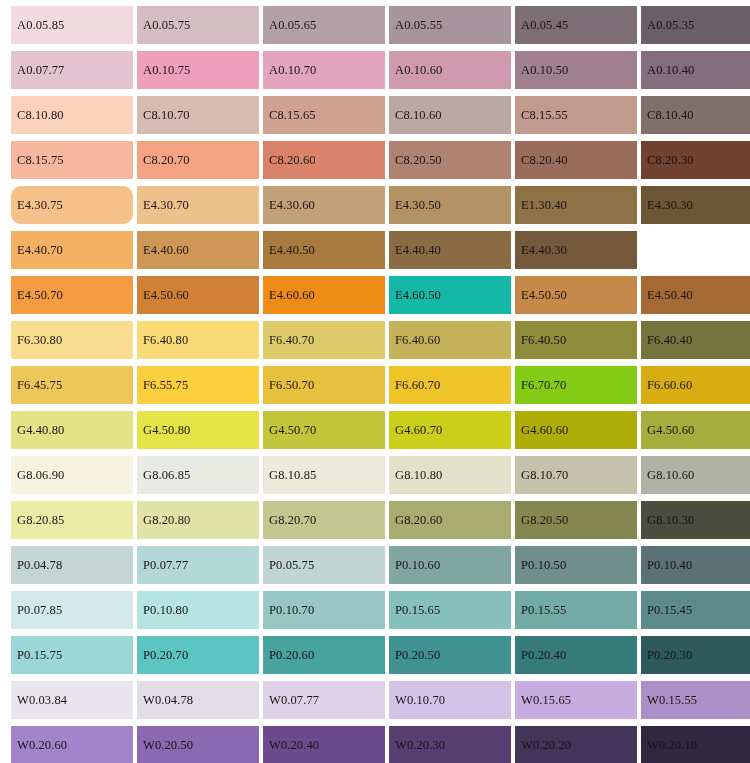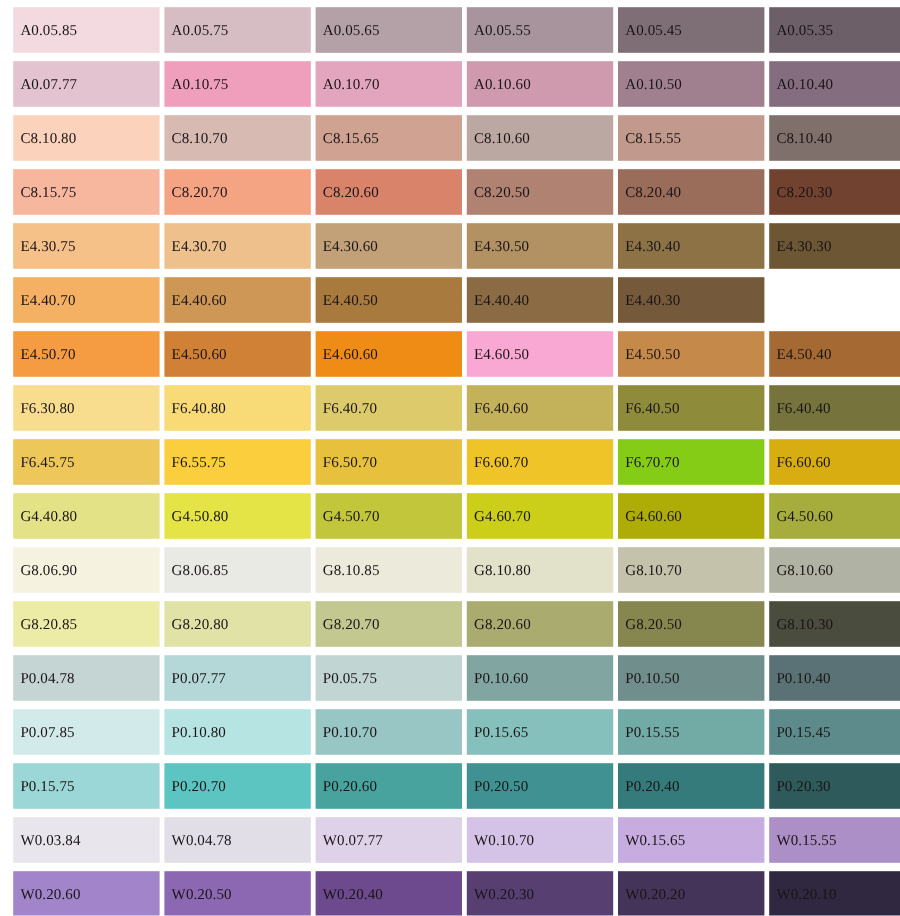--- a/index.html
+++ b/index.html
@@ -119,34 +119,34 @@
     </div>
     <div class="swatch" style="background: rgb(176, 130, 114);">
       <span class="swatch-label">C8.20.50</span>
     </div>
     <div class="swatch" style="background: rgb(154, 108, 90);">
       <span class="swatch-label">C8.20.40</span>
     </div>
     <div class="swatch" style="background: rgb(112, 66, 47);">
       <span class="swatch-label">C8.20.30</span>
     </div>
-    <div class="swatch" style="background: rgb(246, 192, 137);">
+    <div class="swatch" style="background: rgb(246, 192, 137); border-radius: 10px;">
       <span class="swatch-label">E4.30.75</span>
     </div>
     <div class="swatch" style="background: rgb(238, 192, 140);">
       <span class="swatch-label">E4.30.70</span>
     </div>
     <div class="swatch" style="background: rgb(194, 161, 121);">
       <span class="swatch-label">E4.30.60</span>
     </div>
     <div class="swatch" style="background: rgb(178, 145, 99);">
       <span class="swatch-label">E4.30.50</span>
     </div>
     <div class="swatch" style="background: rgb(140, 114, 69);">
-      <span class="swatch-label">E4.30.40</span>
+      <span class="swatch-label">E1.30.40</span>
     </div>
     <div class="swatch" style="background: rgb(108, 86, 52);">
       <span class="swatch-label">E4.30.30</span>
     </div>
     <div class="swatch" style="background: rgb(244, 176, 99);">
       <span class="swatch-label">E4.40.70</span>
     </div>
     <div class="swatch" style="background: rgb(207, 151, 85);">
       <span class="swatch-label">E4.40.60</span>
     </div>
@@ -162,21 +162,21 @@
     <div class="swatch empty"></div>
     <div class="swatch" style="background: rgb(245, 155, 66);">
       <span class="swatch-label">E4.50.70</span>
     </div>
     <div class="swatch" style="background: rgb(209, 129, 54); padding-left: 26px;">
       <span class="swatch-label">E4.50.60</span>
     </div>
     <div class="swatch" style="background: rgb(239, 140, 21);">
       <span class="swatch-label">E4.60.60</span>
     </div>
-    <div class="swatch" style="background: #f9a8d4; padding-left: 28px;">
+    <div class="swatch" style="background: #14b8a6; padding-left: 28px;">
       <span class="swatch-label">E4.60.50</span>
     </div>
     <div class="swatch" style="background: rgb(197, 138, 74);">
       <span class="swatch-label">E4.50.50</span>
     </div>
     <div class="swatch" style="background: rgb(165, 106, 51);">
       <span class="swatch-label">E4.50.40</span>
     </div>
     <div class="swatch" style="background: rgb(249, 221, 142);">
       <span class="swatch-label">F6.30.80</span>

